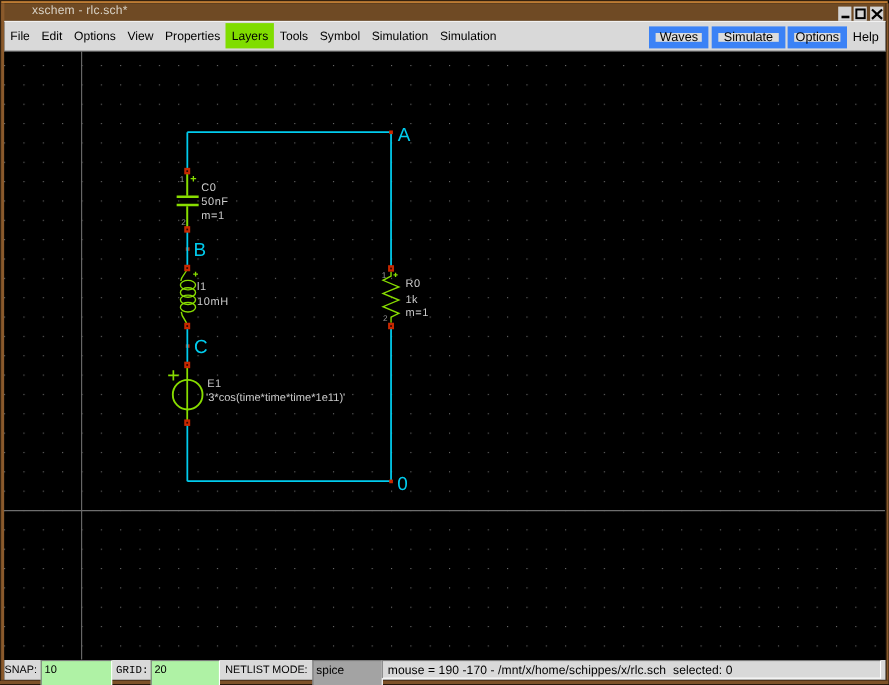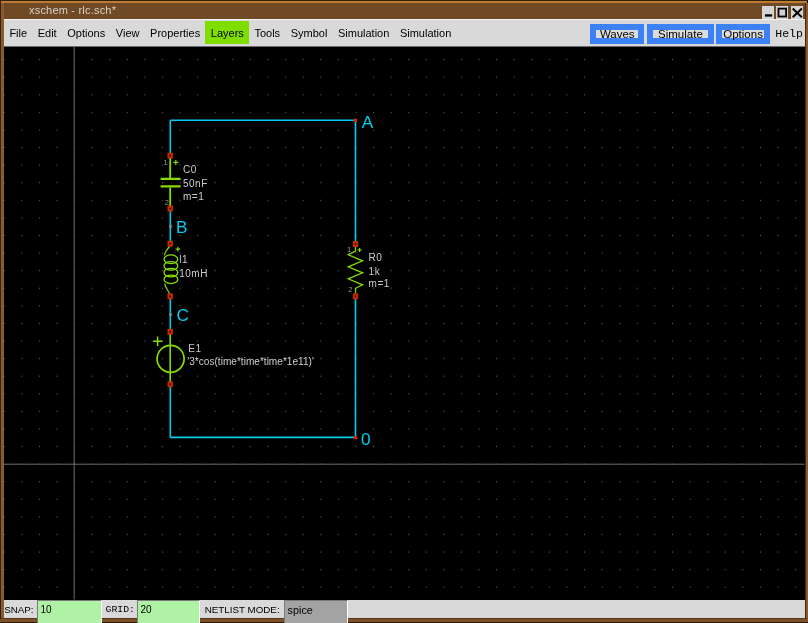--- a/index.html
+++ b/index.html
@@ -20,21 +20,21 @@
   #frame-bot3{left:0px;top:622.3px;width:808px;height:0.7px;background:#2a1b0c;}
   
   #menubar{left:3.5px;top:18.5px;width:801px;height:28px;background:#d9d9d9;
            border-top:1px solid #f2f2f2;border-bottom:1px solid #6b6b6b;box-sizing:border-box;}
   #menuitems{position:absolute;left:4.1px;top:19.5px;height:26px;display:flex;align-items:center;}
   .mi{font-size:11px;color:#000;padding:5.2px 5.3px;white-space:pre;}
   .mi.green{background:#80dd00;}
   #mbtns{position:absolute;left:587.3px;top:24.2px;height:19.4px;display:flex;}
   .btn{font-size:11.5px;color:#000;background:#dcdcdc;border:6px solid #3b82f6;
        height:19.4px;box-sizing:border-box;display:flex;align-items:center;justify-content:center;margin-left:2.8px;}
-  #help{position:absolute;left:775.3px;top:24.2px;height:19.4px;font-size:11.5px;display:flex;align-items:center;font-family:Liberation Mono, monospace;}
+  #help{position:absolute;left:775.3px;top:24.2px;height:19.4px;font-size:11.5px;display:flex;align-items:center;}
   
   #canvas{left:3.5px;top:46.5px;width:801px;height:553px;background:#000;}
   
   #status{left:3.5px;top:599.5px;width:801px;height:18.3px;background:#d9d9d9;font-size:9.8px;}
   .st{position:absolute;top:4px;color:#000;white-space:pre;}
   .entry{position:absolute;top:0.5px;height:29px;box-sizing:border-box;
          border-top:1px solid #7a7a7a;border-left:1px solid #7a7a7a;
          border-bottom:1px solid #ffffff;border-right:1px solid #ffffff;
          font-size:10px;padding:3.2px 0 0 2.5px;color:#000;}
   .green-e{background:#aff2a5;}
@@ -60,20 +60,21 @@
 <div class="abs" id="frame-bot3"></div>
 <div class="abs" id="menubar"></div>
 <div class="abs" id="canvas"></div>
 <div class="abs" id="status">
   <span class="st" style="left:0.7px;text-align:right;">SNAP: </span>
   <span class="entry green-e" style="left:33.5px;width:65px;">10</span>
   <span class="st" style="left:102px;font-family:Liberation Mono, monospace;">GRID: </span>
   <span class="entry green-e" style="left:133.4px;width:63.5px;">20</span>
   <span class="st" style="left:201.2px;">NETLIST MODE: </span>
   <span class="entry" id="spice" style="left:280.6px;width:64px;font-size:10.8px;padding-top:2.8px;">spice</span>
+  <span id="mousepanel">mouse = 190 -170 - /mnt/x/home/schippes/x/rlc.sch  selected: 0</span>
 </div>
 <div class="abs" id="menuitems">
   <span class="mi">File</span>
     <span class="mi">Edit</span>
     <span class="mi">Options</span>
     <span class="mi">View</span>
     <span class="mi">Properties</span>
     <span class="mi green">Layers</span>
     <span class="mi">Tools</span>
     <span class="mi">Symbol</span>

